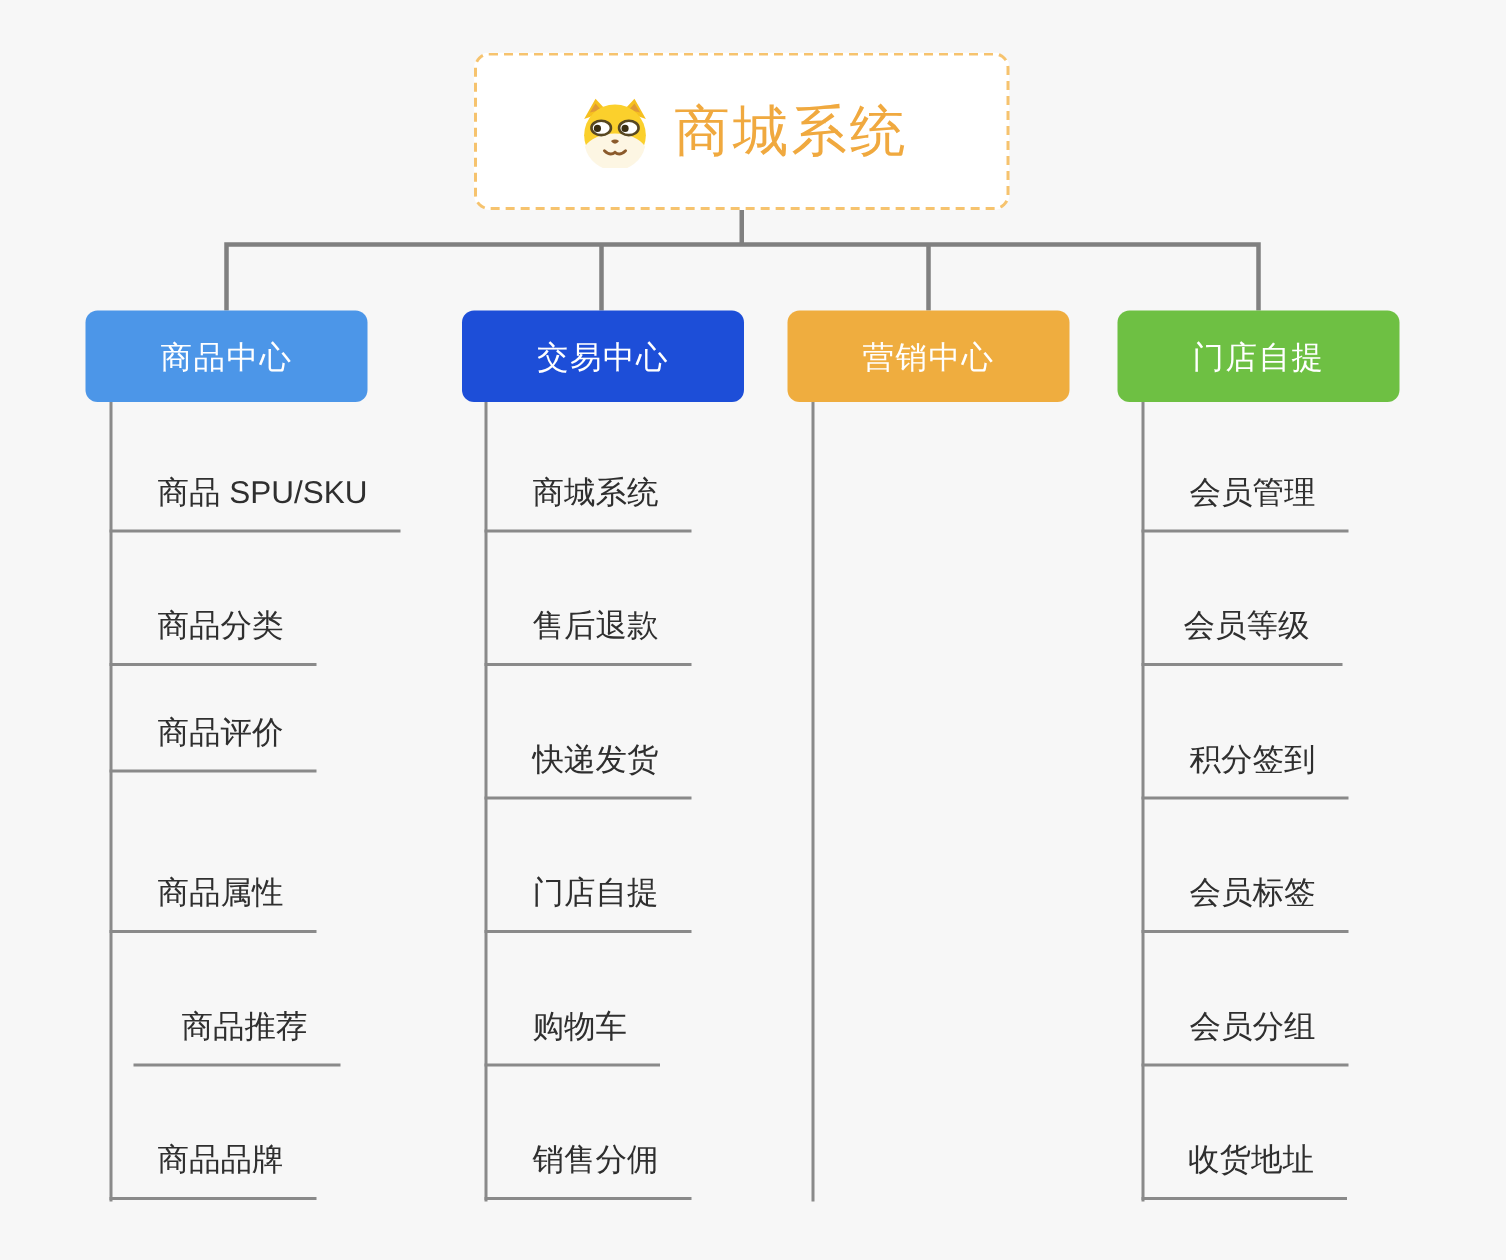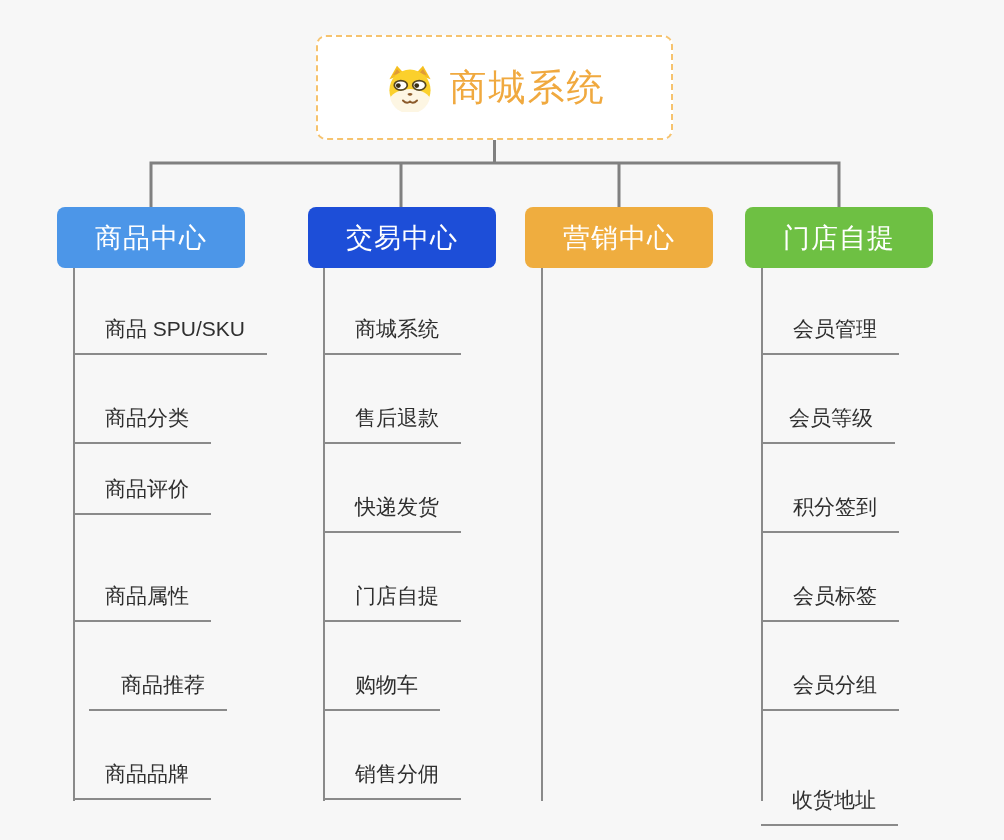--- a/index.html
+++ b/index.html
@@ -35,21 +35,21 @@
     font-weight:400;
     white-space:nowrap;
   }
   .branch-header {
     position:absolute;
     top:207px;
     width:188px; height:61px;
     border-radius:8px;
     display:flex; align-items:center; justify-content:center;
     color:#ffffff;
-    font-size:27px;
+    font-size:21px;
     letter-spacing:1px;
     white-space:nowrap;
     box-sizing:border-box;
   }
   .leaf-col {
     position:absolute;
     top:268px;
     width:240px;
     height:540px;
   }
@@ -116,16 +116,16 @@
       <div class="leaf" style="top: 314px;">门店自提</div>
       <div class="leaf" style="top: 403px;">购物车</div>
       <div class="leaf" style="top: 492px;">销售分佣</div>
     </div>
   <div class="leaf-col" style="left:761px">
       <div class="leaf" style="top: 47px;">会员管理</div>
       <div class="leaf" style="top: 136px; padding-left: 28px;">会员等级</div>
       <div class="leaf" style="top: 225px;">积分签到</div>
       <div class="leaf" style="top: 314px;">会员标签</div>
       <div class="leaf" style="top: 403px;">会员分组</div>
-      <div class="leaf" style="top: 518px; padding-left: 31px;">收货地址</div>
+      <div class="leaf" style="top: 492px; padding-left: 31px;">收货地址</div>
     </div>
 
 </div>
 
 </body></html>

